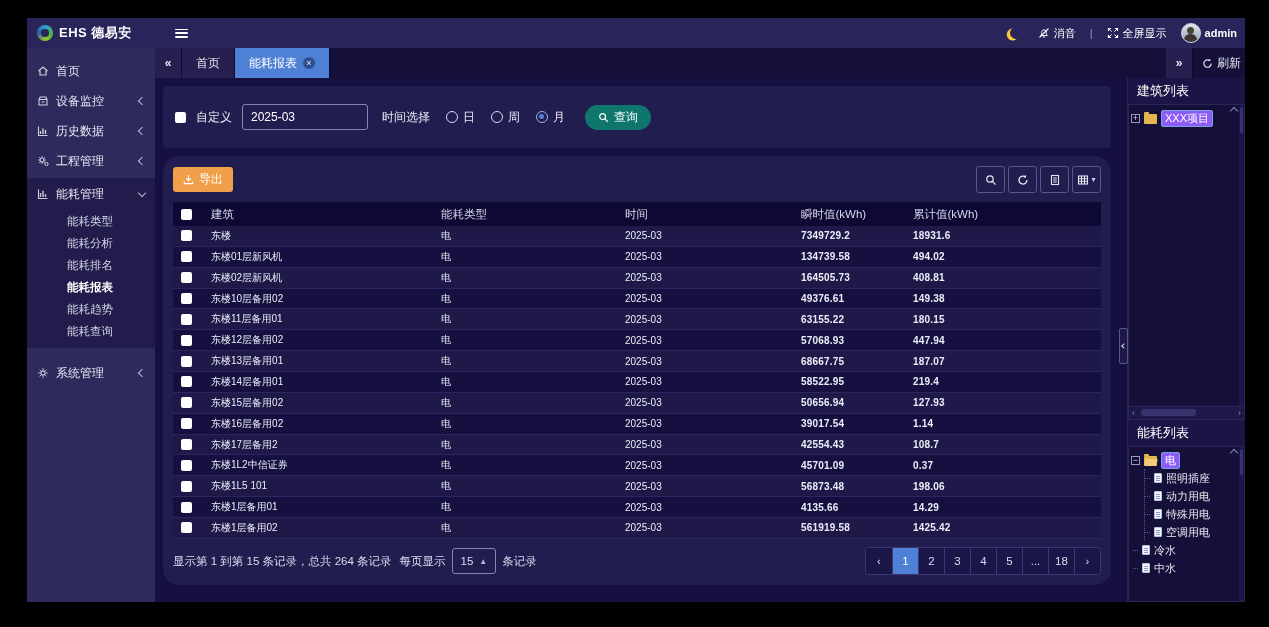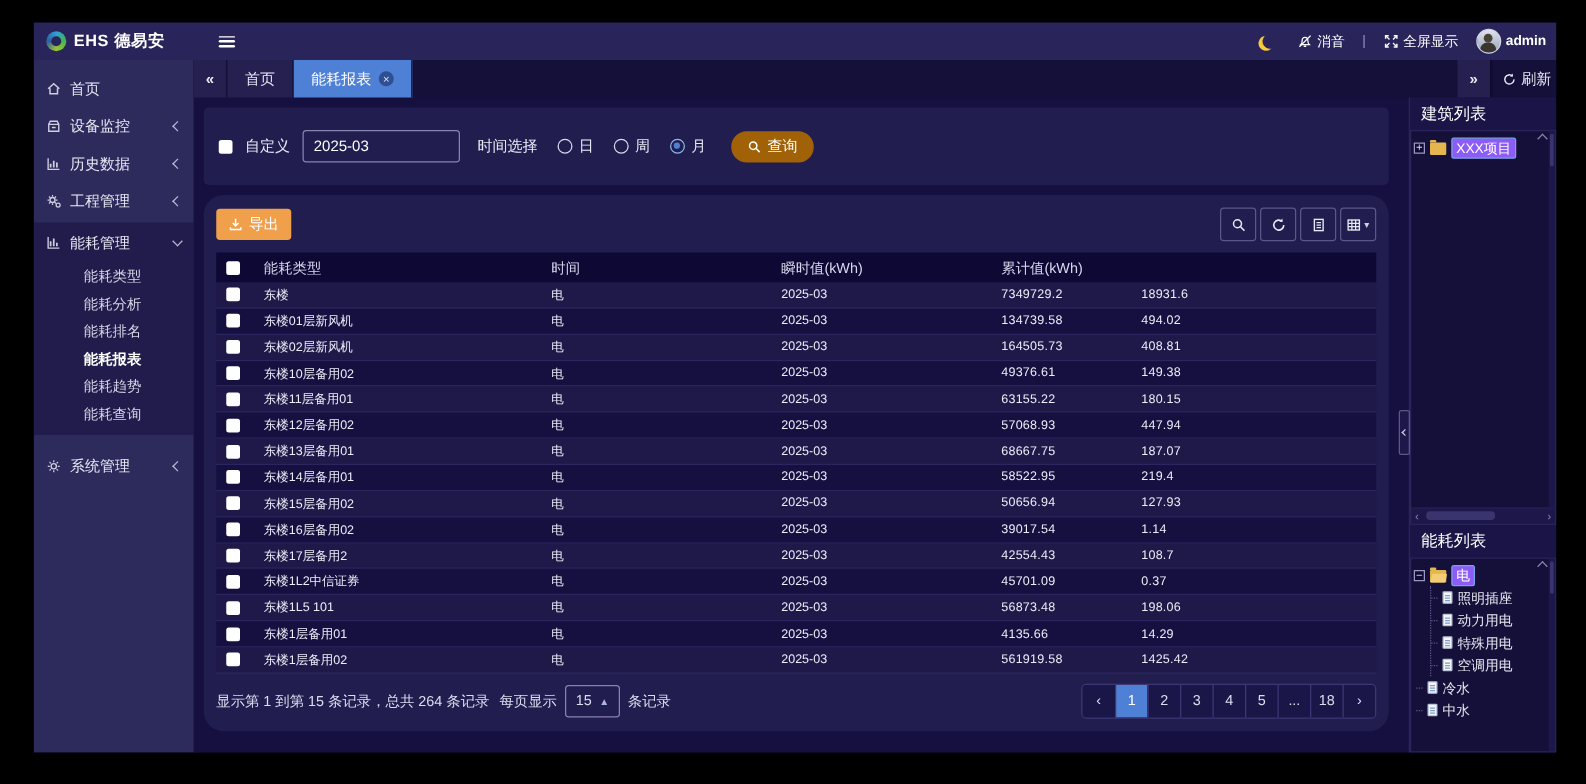--- a/index.html
+++ b/index.html
@@ -59,37 +59,37 @@
 
   
   .filter-card{height:32px;flex:0 0 auto;display:flex;align-items:center;gap:10px;padding:15px 12px;color:#e9e9f5;font-size:12px;}
   .cb{width:11px;height:11px;background:#fff;border-radius:2px;display:inline-block;flex:0 0 auto;cursor:pointer;}
   .date-input{width:108px;height:24px;background:transparent;border:1px solid #8583b0;border-radius:3px;color:#fff;font-size:12px;padding:0 8px;font-family:inherit;}
   .time-label{margin-left:4px;}
   .radio{display:flex;align-items:center;gap:5px;margin-left:6px;cursor:pointer;}
   .radio i{width:12px;height:12px;border:1.5px solid #d9d9ea;border-radius:50%;box-sizing:border-box;display:inline-block;position:relative;}
   .radio.checked i{border-color:#8fb6ea;}
   .radio.checked i::after{content:"";position:absolute;left:2px;top:2px;width:5px;height:5px;border-radius:50%;background:#4e80d5;}
-  .query-btn{margin-left:10px;height:25px;padding:0 13px;border-radius:13px;background:#a16207;color:#fff;font-size:12px;display:flex;align-items:center;gap:5px;border:none;cursor:pointer;font-family:inherit;}
+  .query-btn{margin-left:10px;height:25px;padding:0 13px;border-radius:13px;background:#0f766e;color:#fff;font-size:12px;display:flex;align-items:center;gap:5px;border:none;cursor:pointer;font-family:inherit;}
 
   
   .table-card{flex:1;display:flex;flex-direction:column;padding:10px;box-sizing:border-box;min-height:0;border-radius:16px;}
   .grid-toolbar{display:flex;align-items:center;flex:0 0 auto;margin-bottom:9px;}
   .export-btn{height:25px;padding:0 10px;background:#f0a04b;border:none;border-radius:3px;color:#fff;font-size:12px;display:flex;align-items:center;gap:5px;cursor:pointer;font-family:inherit;}
   .tool-group{margin-left:auto;display:flex;gap:3px;}
   .tool-btn{width:27px;height:25px;border:1px solid #5b578a;border-radius:3px;background:transparent;display:flex;align-items:center;justify-content:center;gap:2px;cursor:pointer;color:#e8e8f4;}
   .tool-btn .dd{font-size:8px;color:#cfcfe6;}
 
   .trow{display:grid;grid-template-columns:30px 230px 184px 176px 112px auto;align-items:center;padding-left:8px;box-sizing:border-box;}
   .thead{background:#0d0834;height:24px;color:#d8d8ec;font-size:11.5px;flex:0 0 auto;}
   .tbody{flex:1;min-height:0;display:flex;flex-direction:column;}
   .drow{height:23.3px;font-size:10px;color:#ecedf8;border-bottom:1px solid #2b2660;cursor:pointer;}
   .drow.odd{background:#1e1949;}
   .drow.even{background:#151040;}
-  .num{letter-spacing:.2px;}
+  .num{letter-spacing:.2px;font-weight:bold;}
 
   
   .pager{flex:0 0 auto;display:flex;align-items:center;margin-top:8px;font-size:11.5px;color:#dcdcef;justify-content:flex-end;}
   .psize{display:inline-flex;align-items:center;gap:6px;margin:0 6px;height:24px;padding:0 8px;border:1px solid #8583b0;border-radius:3px;cursor:pointer;}
   .psize .caret{font-size:8px;color:#aab6e0;}
   .pages{margin-left:auto;display:flex;border:1px solid #3d3875;border-radius:4px;overflow:hidden;}
   .pbtn{min-width:26px;height:26px;display:flex;align-items:center;justify-content:center;background:#1b1648;color:#dcdcef;font-size:11.5px;border-left:1px solid #3d3875;cursor:pointer;padding:0 4px;box-sizing:border-box;}
   .pbtn:first-child{border-left:none;}
   .pbtn.active{background:#4e80d5;color:#fff;}
 
@@ -321,20 +321,21 @@
                     <rect x="1.5" y="2" width="9" height="8" fill="none" stroke="#e8e8f4" stroke-width="1.1"></rect>
                     <path d="M1.5 4.7h9M1.5 7.3h9M4.5 2v8M7.5 2v8" stroke="#e8e8f4" stroke-width="1"></path>
                   </svg>
                   <span class="dd">▾</span>
                 </div>
               </div>
             </div>
 
             <div class="trow thead">
               <span class="cb"></span>
+              <span>建筑</span>
               <span>能耗类型</span>
               <span>时间</span>
               <span>瞬时值(kWh)</span>
               <span>累计值(kWh)</span>
             </div>
 
             <div class="tbody">
               <div class="trow drow odd">
                   <span class="cb"></span>
                   <span>东楼</span>

